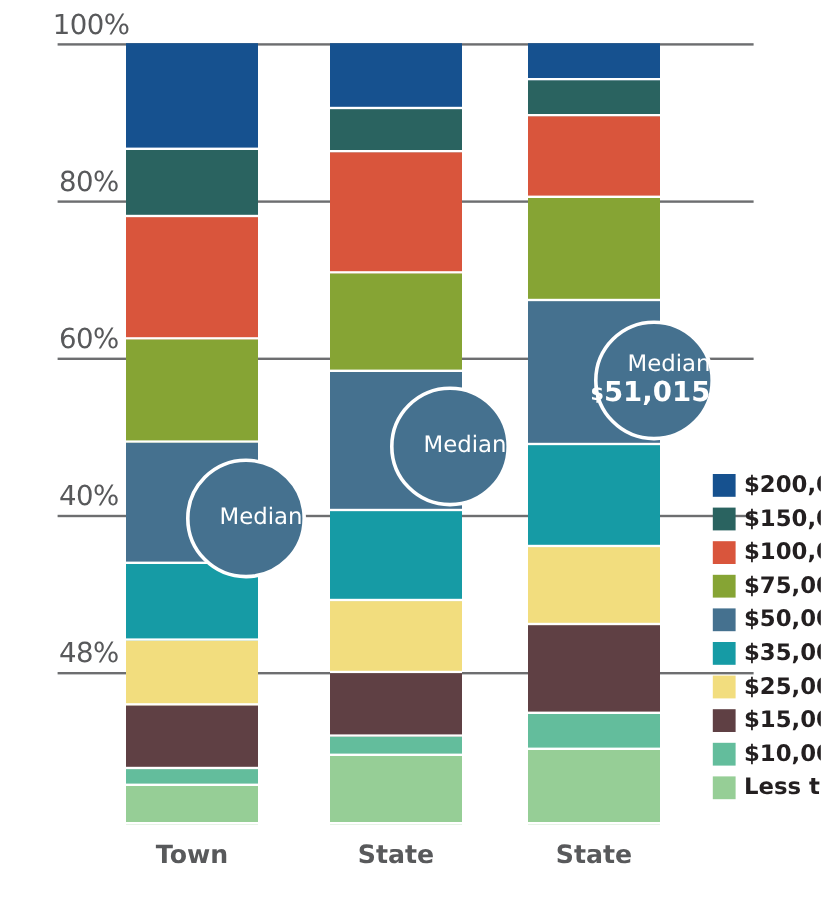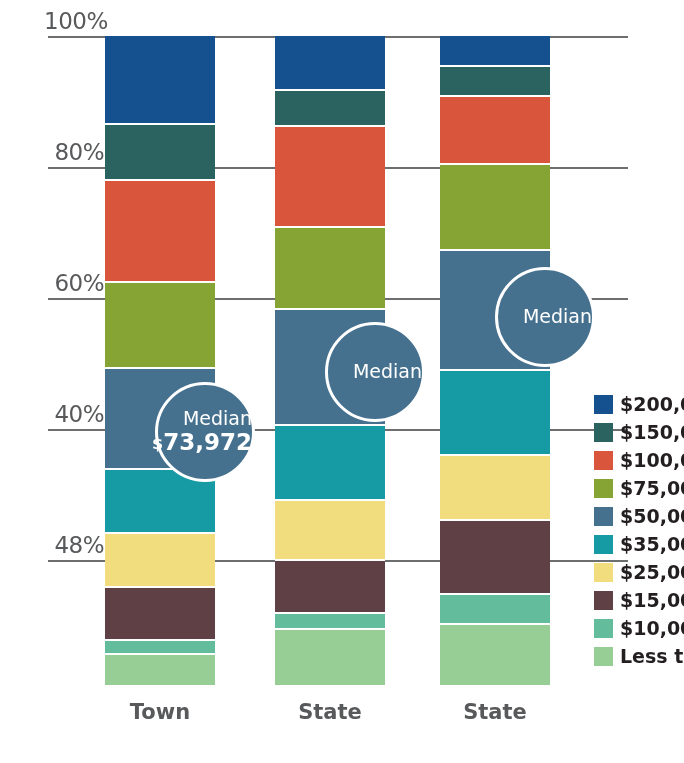--- a/index.html
+++ b/index.html
@@ -20,21 +20,21 @@
     position:absolute;
     height:0;
     border-top:2px solid #6d6e70;
     left:48px;
     width:580px;
   }
   .ytick{
     position:absolute;
     left:44px;
     width:60px;
-    text-align:right;
+    text-align:center;
     font-size:23px;
     color:#58595b;
     font-family:"DejaVu Sans", sans-serif;
     letter-spacing:-0.5px;
     transform:translateY(-100%);
     padding-bottom:2px;
   }
   .seg{
     position:absolute;
     left:0;
@@ -163,27 +163,27 @@
 
     <div id="xlabels-layer">
         <div class="xlabel" style="left: 90px;">Town</div>
         <div class="xlabel" style="left: 260px;">State</div>
         <div class="xlabel" style="left: 425px;">State</div>
       </div>
 
     <div id="medians-layer">
         <div class="median-bubble" style="left: 155px; top: 382px; background: rgb(69, 113, 143);">
           <div class="mlabel">Median</div>
-          <div class="mvalue"><span class="dollar">$</span><span>73,972</span></div>
         </div>
         <div class="median-bubble" style="left: 325px; top: 322px; background: rgb(69, 113, 143);">
           <div class="mlabel">Median</div>
         </div>
         <div class="median-bubble" style="left: 495px; top: 267px; background: rgb(69, 113, 143);">
           <div class="mlabel">Median</div>
+          <div class="mvalue"><span class="dollar">$</span><span>51,015</span></div>
         </div>
       </div>
   </div>
 
   <div class="legend" id="legend-layer">
       <div class="legend-item">
         <span class="legend-swatch" style="background: rgb(22, 81, 143);"></span>
         <span class="legend-label">$200,0</span>
       </div>
       <div class="legend-item">

